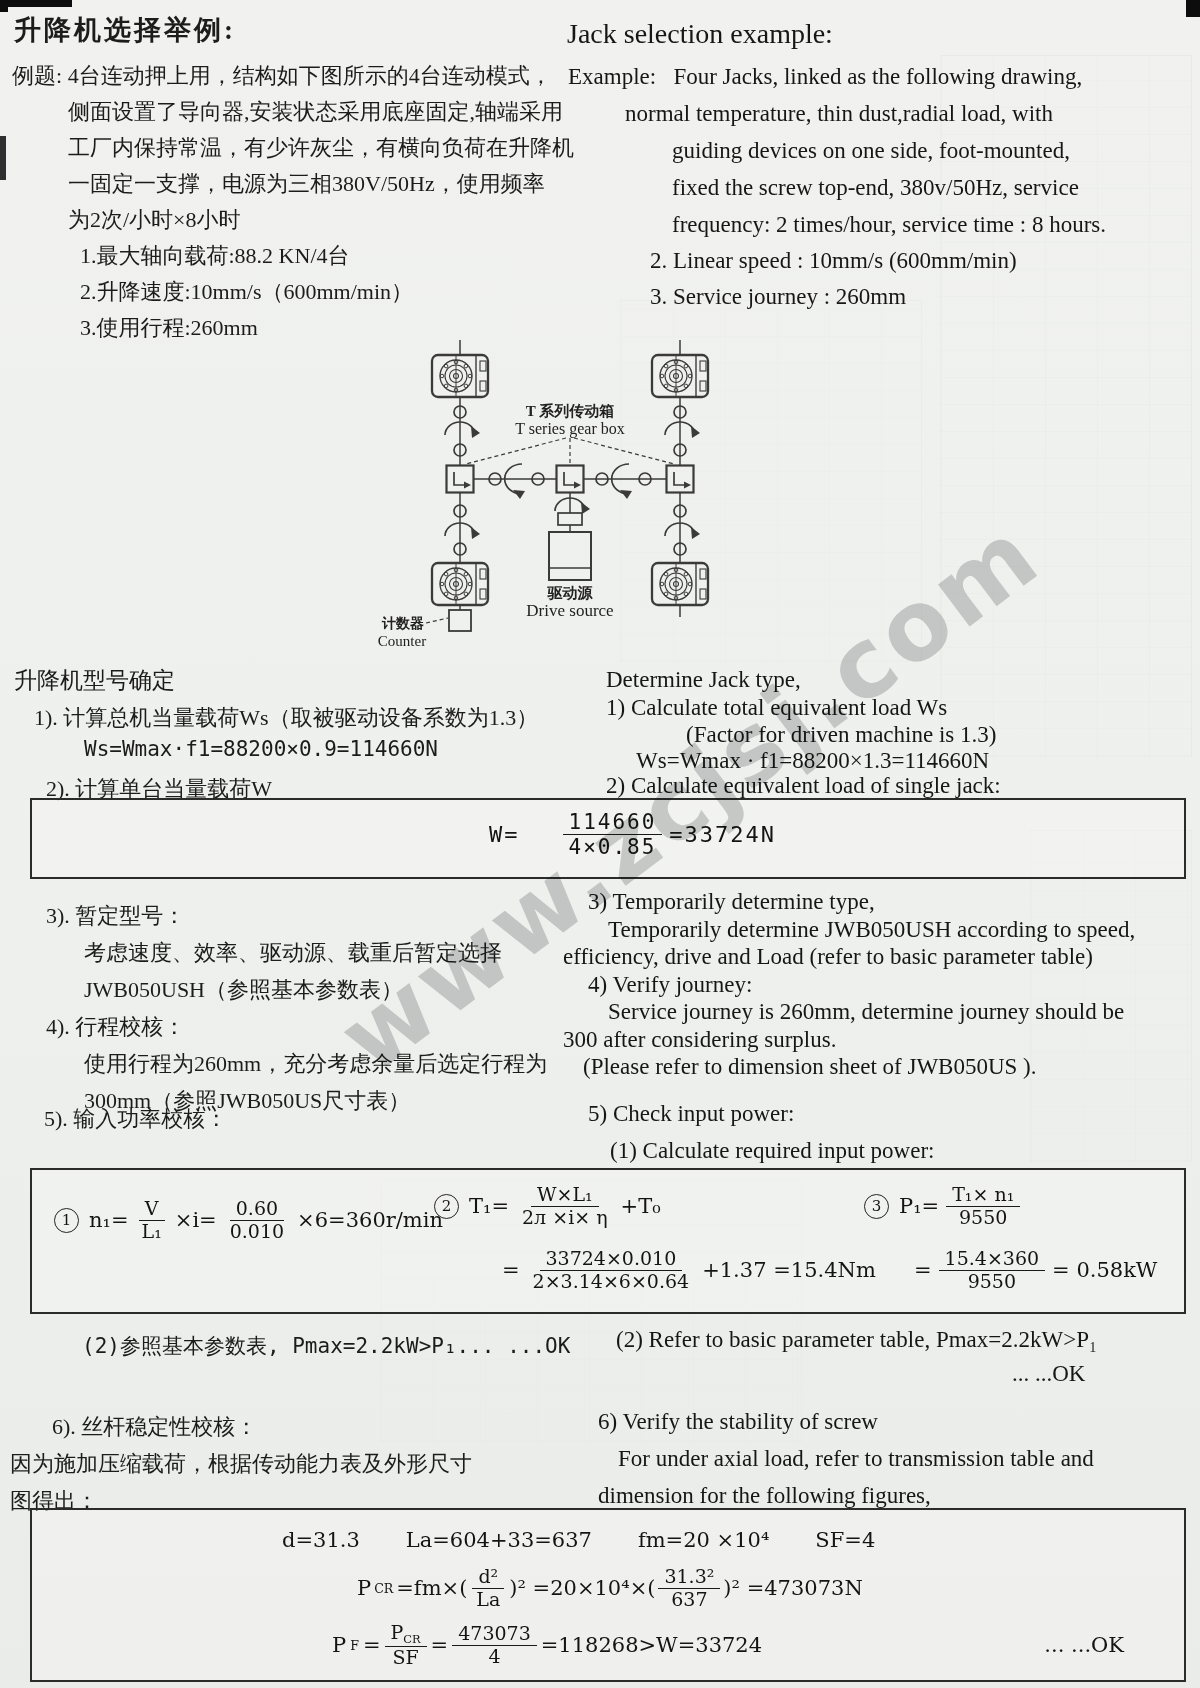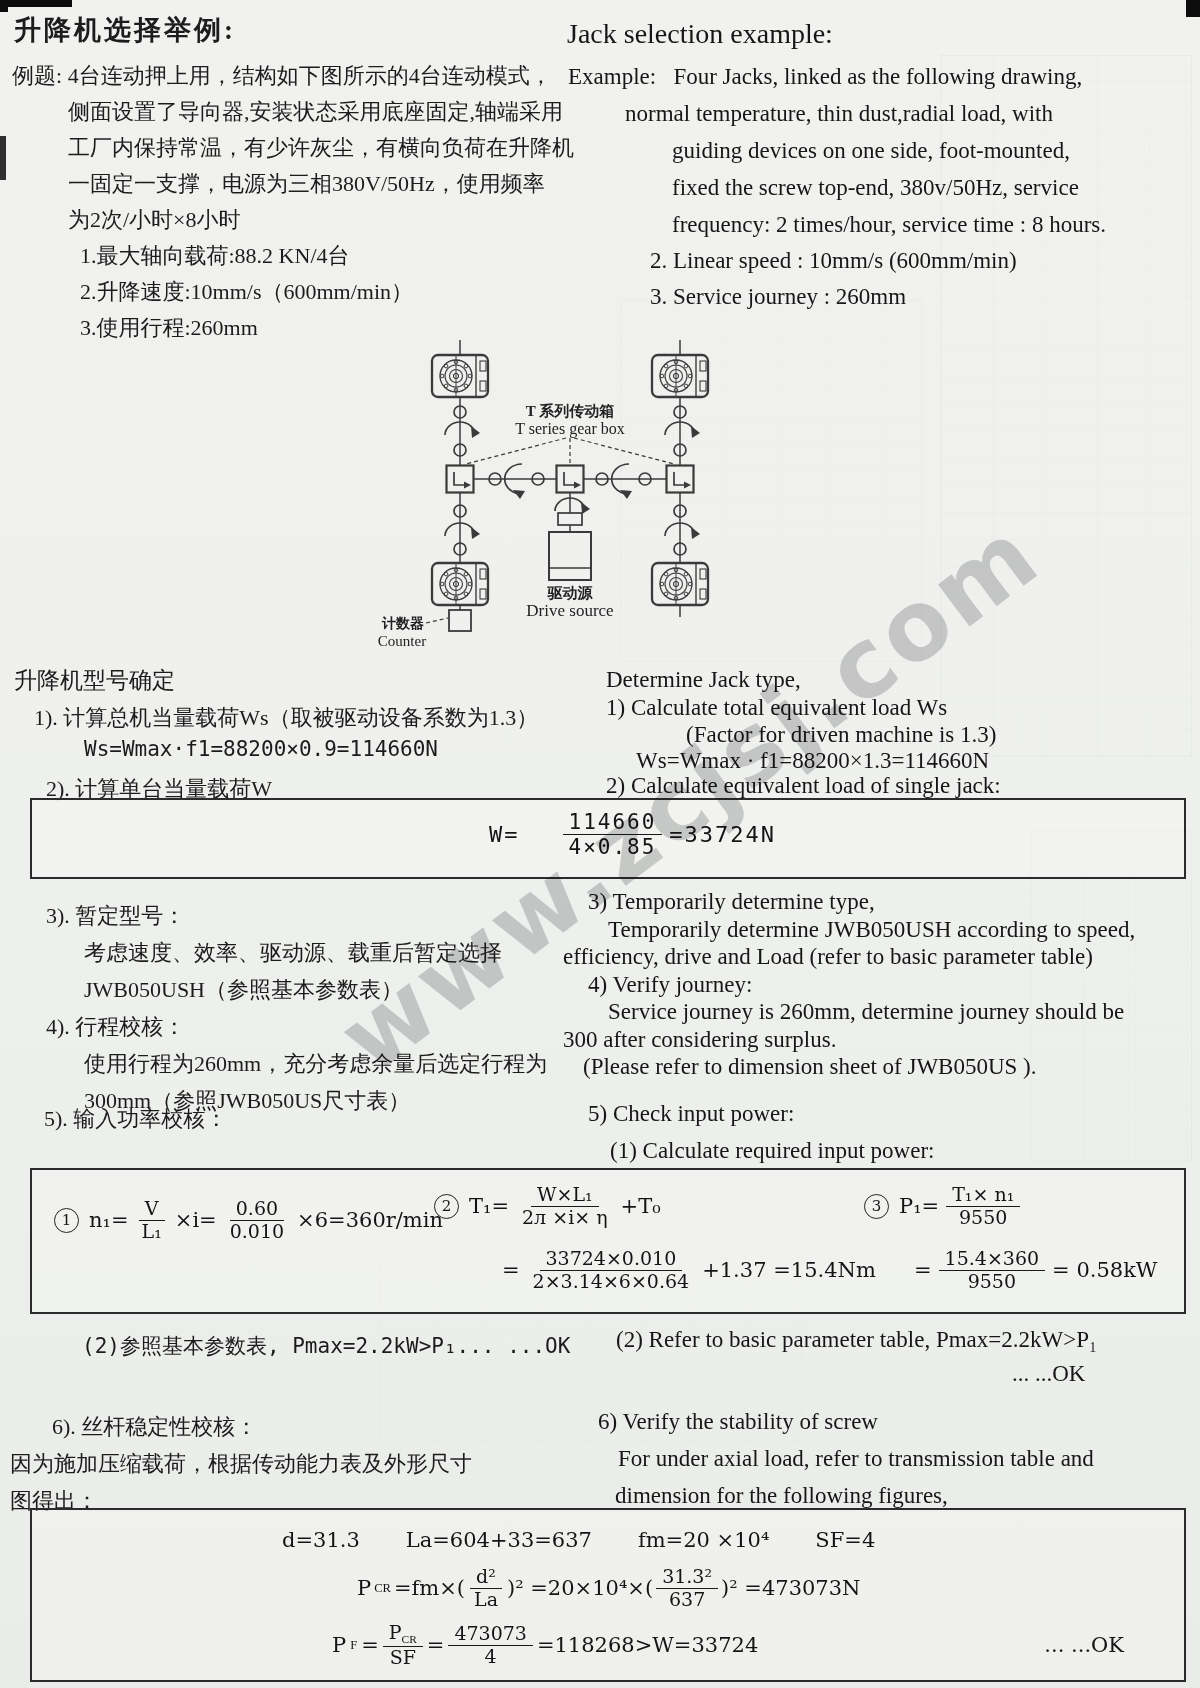--- a/index.html
+++ b/index.html
@@ -19,21 +19,21 @@
   .box{border:2px solid #2b2b2b;background:rgba(248,249,247,0.35);}
   .mrow{display:flex;align-items:center;gap:7px;white-space:nowrap;
         font-family:"DejaVu Serif",serif;font-size:21px;color:#141414;}
   .mrow.mono{font-family:"DejaVu Sans Mono","Liberation Mono",monospace;font-size:22px;}
   .frac{display:inline-flex;flex-direction:column;align-items:center;line-height:1.15;font-size:19px;}
   .frac .fnum{padding:0 6px;border-bottom:1.7px solid #1a1a1a;}
   .frac .fden{padding:0 6px;}
   .circ{width:23px;height:23px;border:1.6px solid #222;border-radius:50%;
         display:inline-flex;align-items:center;justify-content:center;
         font-size:15px;flex:none;margin-right:3px;}
-  .subsc{font-size:0.6em;vertical-align:-0.35em;font-family:Liberation Serif, serif;}
+  .subsc{font-size:0.6em;vertical-align:-0.35em;}
   .watermark{z-index:5;pointer-events:none;mix-blend-mode:multiply;
         font-family:"DejaVu Sans","Liberation Sans",sans-serif;font-weight:700;
         font-size:96px;letter-spacing:4px;color:rgba(145,148,150,0.42);
         transform:rotate(-37deg);transform-origin:center;white-space:nowrap;}
   .ghost{pointer-events:none;opacity:0.55;
         background:
          repeating-linear-gradient(0deg, rgba(100,125,140,0.055) 0 1px, transparent 1px 27px),
          repeating-linear-gradient(90deg, rgba(100,125,140,0.05) 0 1px, transparent 1px 52px);
         border:1px solid rgba(100,125,140,0.07);}
   .edge{background:#0d0d0d;}
@@ -285,21 +285,21 @@
 
   <div class="abs mono" style="left:82px;top:1332px;font-size:21px;">(2)参照基本参数表, Pmax=2.2kW&gt;P₁... ...OK</div>
   <div class="abs en sec-en" style="left:616px;top:1326px;">(2) Refer to basic parameter table, Pmax=2.2kW&gt;P₁</div>
   <div class="abs en sec-en" style="left:1012px;top:1360px;">... ...OK</div>
 
   <div class="abs zh sec-zh" style="left:52px;top:1408px;">6). 丝杆稳定性校核：</div>
   <div class="abs zh sec-zh" style="left:10px;top:1445px;">因为施加压缩载荷，根据传动能力表及外形尺寸</div>
   <div class="abs zh sec-zh" style="left:10px;top:1482px;">图得出：</div>
   <div class="abs en sec-en" style="left:598px;top:1408px;">6)  Verify the stability of screw</div>
   <div class="abs en sec-en" style="left:618px;top:1445px;">For under axial load, refer to transmission table and</div>
-  <div class="abs en sec-en" style="left:615px;top:1482px;">dimension for the following figures,</div>
+  <div class="abs en sec-en" style="left:598px;top:1482px;">dimension for the following figures,</div>
 
   <div class="abs box" style="left:30px;top:1508px;width:1152px;height:170px;">
     <div class="mrow" style="position:absolute;left:250px;top:18px;gap:46px;">
       <span>d=31.3</span>
       <span>La=604+33=637</span>
       <span>fm=20 ×10⁴</span>
       <span>SF=4</span>
     </div>
     <div class="mrow" style="position:absolute;left:325px;top:56px;gap:3px;">
       <span>P</span>

